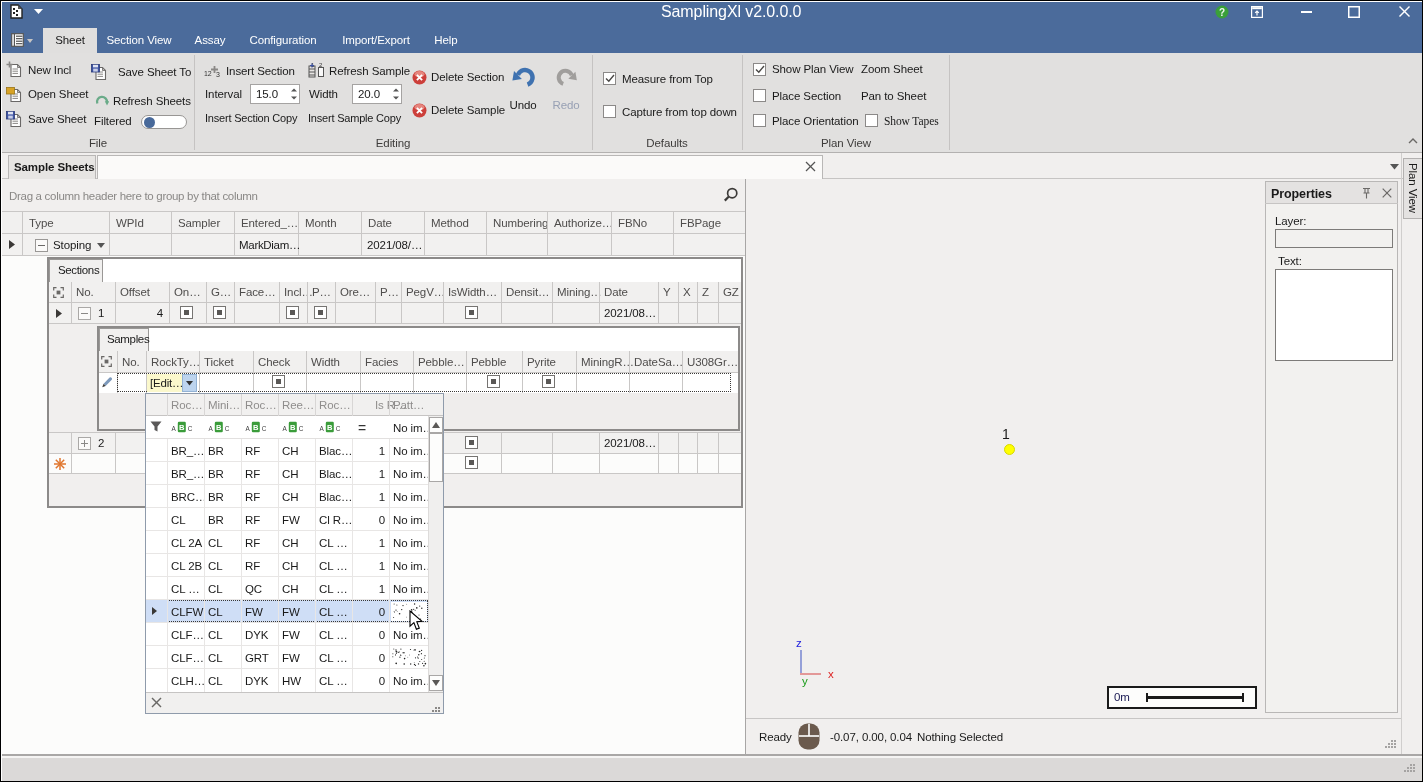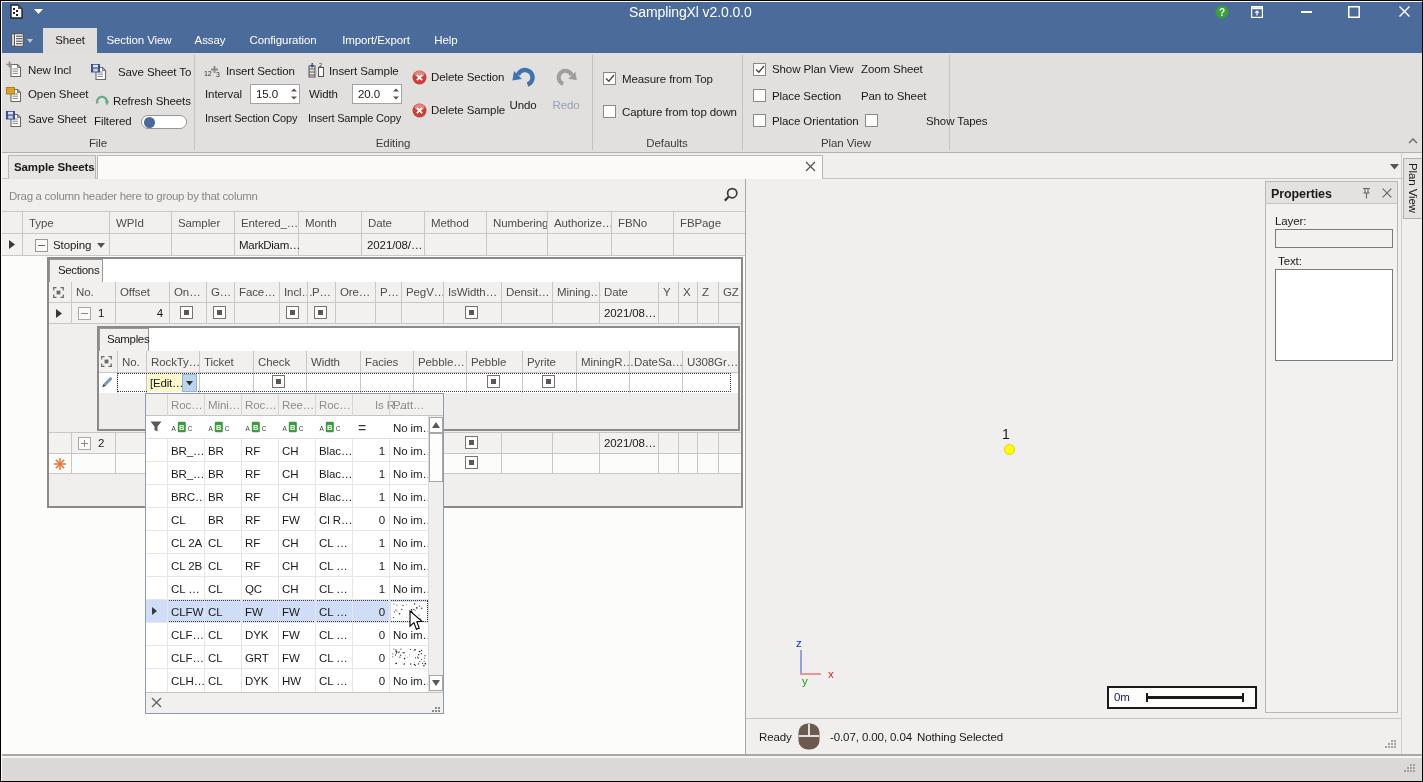--- a/index.html
+++ b/index.html
@@ -14,21 +14,21 @@
       <g fill="#222">
         <rect x="3" y="4" width="2" height="2"></rect>
         <rect x="6" y="6" width="2" height="2"></rect>
         <rect x="3" y="8" width="2" height="2"></rect>
         <rect x="6" y="10" width="2" height="2"></rect>
       </g>
     </svg>
 <svg style="position:absolute;left:33px;top:8px;width:9px;height:6px;" viewBox="0 0 9 6">
       <path d="M0 0 h9 l-4.5 5 z" fill="#fff"></path>
     </svg>
-<div style="position:absolute;left:628px;top:11px;transform:translateY(-50%);white-space:nowrap;color:#fff;font-size:14px;">SamplingXl v2.0.0.0</div>
+<div style="position:absolute;left:660px;top:11px;transform:translateY(-50%);white-space:nowrap;color:#fff;font-size:16px;">SamplingXl v2.0.0.0</div>
 <svg style="position:absolute;left:1214px;top:4px;width:14px;height:14px;" viewBox="0 0 14 14">
       <circle cx="7" cy="7" r="6.5" fill="#3aa03a"></circle>
       <text x="7" y="10.5" font-size="10" font-weight="bold" fill="#eef7ee" text-anchor="middle" font-family="Liberation Sans">?</text>
     </svg>
 <svg style="position:absolute;left:1250px;top:5px;width:12px;height:12px;" viewBox="0 0 12 12" fill="none" stroke="#fff" stroke-width="1.2">
       <rect x="0.6" y="0.6" width="10.8" height="10.8"></rect>
       <rect x="1.2" y="1.2" width="9.6" height="2" fill="#fff" stroke="none"></rect>
       <path d="M6 9.5 V5.2 M4.2 6.9 L6 5.1 l1.8 1.8" stroke-width="1.2"></path>
     </svg>
 <div style="position:absolute;left:1300px;top:10px;width:11px;height:2px;background:#fff;"></div>
@@ -136,21 +136,21 @@
       <g stroke="#555" stroke-width="1">
         <line x1="2" y1="6" x2="8" y2="6"></line>
         <line x1="2" y1="9" x2="8" y2="9"></line>
         <line x1="2" y1="12" x2="8" y2="12"></line>
       </g>
       <text x="4" y="4" font-size="6" fill="#333" font-family="Liberation Sans">1</text>
       <path d="M5 0.5 v4 M3 2.5 h4" stroke="#3d53a3" stroke-width="1.2"></path>
       <rect x="11.5" y="4.5" width="5" height="9" fill="#f8f8f8" stroke="#555" stroke-width="1"></rect>
       <text x="12" y="4" font-size="6" fill="#333" font-family="Liberation Sans">2</text>
     </svg>
-<div style="position:absolute;left:328px;top:70px;transform:translateY(-50%);white-space:nowrap;">Insert Sample</div>
+<div style="position:absolute;left:328px;top:70px;transform:translateY(-50%);white-space:nowrap;">Refresh Sample</div>
 <div style="position:absolute;left:204px;top:93px;transform:translateY(-50%);white-space:nowrap;">Interval</div>
 <div style="position:absolute;left:249px;top:83px;width:50px;height:20px;background:#fff;border:1px solid #a5a3a2;"></div>
 <div style="position:absolute;left:266px;top:93px;transform:translateY(-50%);white-space:nowrap;transform:translate(-50%,-50%);">15.0</div>
 <svg style="position:absolute;left:289px;top:86px;width:8px;height:14px;" viewBox="0 0 8 14">
       <path d="M1 4.5 L4 1.5 L7 4.5 z" fill="#555"></path>
       <path d="M1 9.5 L4 12.5 L7 9.5 z" fill="#555"></path>
     </svg>
 <div style="position:absolute;left:308px;top:93px;transform:translateY(-50%);white-space:nowrap;">Width</div>
 <div style="position:absolute;left:351px;top:83px;width:50px;height:20px;background:#fff;border:1px solid #a5a3a2;"></div>
 <div style="position:absolute;left:368px;top:93px;transform:translateY(-50%);white-space:nowrap;transform:translate(-50%,-50%);">20.0</div>
@@ -196,21 +196,21 @@
       <path d="M1 4.5 L3.8 7.2 L9 1" fill="none" stroke="#4a4846" stroke-width="1.4"></path>
     </svg>
 <div style="position:absolute;left:771px;top:68px;transform:translateY(-50%);white-space:nowrap;">Show Plan View</div>
 <div style="position:absolute;left:860px;top:68px;transform:translateY(-50%);white-space:nowrap;">Zoom Sheet</div>
 <div style="position:absolute;left:752px;top:88px;width:13px;height:13px;background:#fff;border:1px solid #8b8988;"></div>
 <div style="position:absolute;left:771px;top:95px;transform:translateY(-50%);white-space:nowrap;">Place Section</div>
 <div style="position:absolute;left:860px;top:95px;transform:translateY(-50%);white-space:nowrap;">Pan to Sheet</div>
 <div style="position:absolute;left:752px;top:113px;width:13px;height:13px;background:#fff;border:1px solid #8b8988;"></div>
 <div style="position:absolute;left:771px;top:120px;transform:translateY(-50%);white-space:nowrap;">Place Orientation</div>
 <div style="position:absolute;left:864px;top:113px;width:13px;height:13px;background:#fff;border:1px solid #8b8988;"></div>
-<div style="position:absolute;left:925px;top:120px;transform:translateY(-50%);white-space:nowrap;">Show Tapes</div>
+<div style="position:absolute;left:883px;top:120px;transform:translateY(-50%);white-space:nowrap;font-family:Liberation Serif, serif;">Show Tapes</div>
 <svg style="position:absolute;left:1407px;top:136px;width:10px;height:7px;" viewBox="0 0 10 7">
       <path d="M1 6 L5 2 L9 6" fill="none" stroke="#6a6866" stroke-width="1.4"></path>
     </svg>
 <div style="position:absolute;left:1px;top:152px;width:1421px;height:26px;background:#f1efee;"></div>
 <div style="position:absolute;left:1px;top:177px;width:1421px;height:1px;background:#c6c4c3;"></div>
 <div style="position:absolute;left:7px;top:154px;width:88px;height:24px;background:#e7e5e3;border:1px solid #b9b7b6;border-bottom:none;"></div>
 <div style="position:absolute;left:13px;top:166px;transform:translateY(-50%);white-space:nowrap;font-weight:bold;">Sample Sheets</div>
 <div style="position:absolute;left:96px;top:154px;width:726px;height:24px;background:#fbfaf9;border:1px solid #b9b7b6;border-bottom:none;"></div>
 <svg style="position:absolute;left:804px;top:160px;width:11px;height:11px;" viewBox="0 0 11 11" stroke="#555" stroke-width="1.3">
       <line x1="1" y1="1" x2="10" y2="10"></line>

